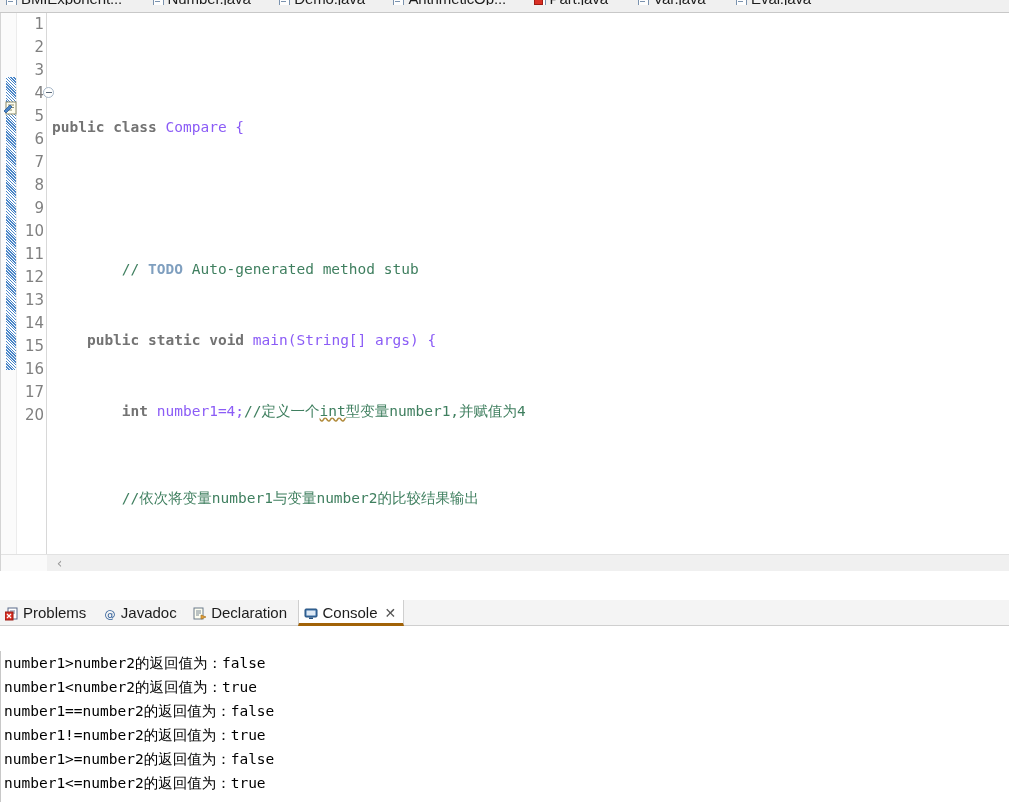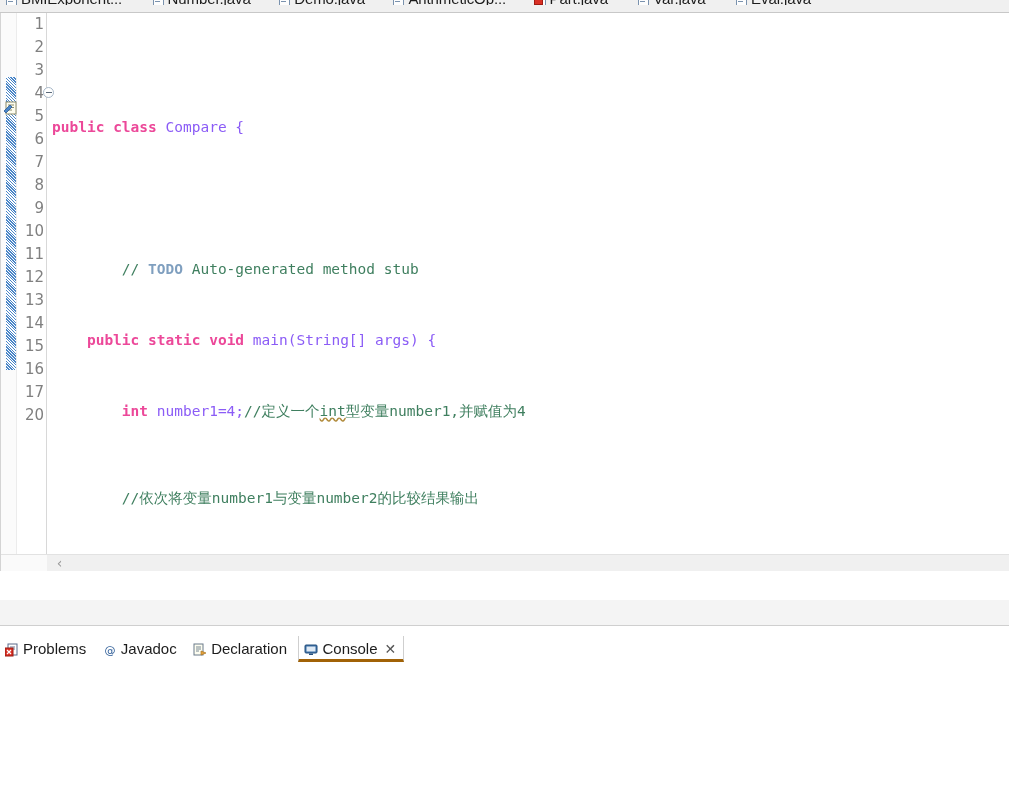--- a/index.html
+++ b/index.html
@@ -93,21 +93,21 @@
   .code {
     position: absolute; top: 0; left: 47px; right: 0; height: 100%;
     font-family: "DejaVu Sans Mono", monospace;
     font-size: 14.5px;
     overflow: hidden;
     white-space: pre;
   }
   .cl { height: 23px; line-height: 23px; padding-left: 4px; white-space: pre; }
 
   
-  .kw   { color: #ec4899; font-weight: bold; }
+  .kw   { color: #737373; font-weight: bold; }
   .plain{ color: #8b5cf6; }
   .cmt  { color: #3f7f5f; }
   .tdo  { color: #7f9fbf; font-weight: bold; }
   .sq   { text-decoration: underline; text-decoration-style: wavy; text-decoration-color: #b08a3a; }
 
   
   .hscroll {
     position: absolute; left: 0; bottom: 0;
     width: 1009px; height: 17px;
     background: #f0f0f0;
@@ -135,21 +135,20 @@
     background: #f4f4f4;
     border-bottom: 1px solid #cfcfcf;
     white-space: nowrap;
   }
   .vtab {
     display: inline-block;
     height: 26px; line-height: 26px;
     padding: 0 7px 0 5px;
     font-size: 15px; color: #1c1c1c;
     vertical-align: top;
-    margin-top: 36px;
   }
   .vtab.active {
     background: #ffffff;
     border-left: 1px solid #cfcfcf;
     border-right: 1px solid #cfcfcf;
     border-bottom: 3px solid #a16207;
     position: relative; z-index: 2;
   }
   .vtab .vicon {
     display: inline-block; width: 14px; height: 14px;
@@ -350,14 +349,22 @@
           <svg width="14" height="14" viewBox="0 0 14 14">
             <rect x="1" y="2" width="12" height="8" rx="1" fill="#3b6ea5" stroke="#24507e" stroke-width="1"></rect>
             <rect x="2.5" y="3.5" width="9" height="5" fill="#dfeaf5"></rect>
             <rect x="5" y="10.5" width="4" height="1.5" fill="#24507e"></rect>
           </svg>
         </span><span>Console</span><span class="closex">✕</span>
       </span>
     </div>
 
 
+    <div class="console-out">
+      <div class="oline">number1&gt;number2的返回值为：false</div>
+      <div class="oline">number1&lt;number2的返回值为：true</div>
+      <div class="oline">number1==number2的返回值为：false</div>
+      <div class="oline">number1!=number2的返回值为：true</div>
+      <div class="oline">number1&gt;=number2的返回值为：false</div>
+      <div class="oline">number1&lt;=number2的返回值为：true</div>
+    </div>
   </div>
 </div>
 
 </body></html>

